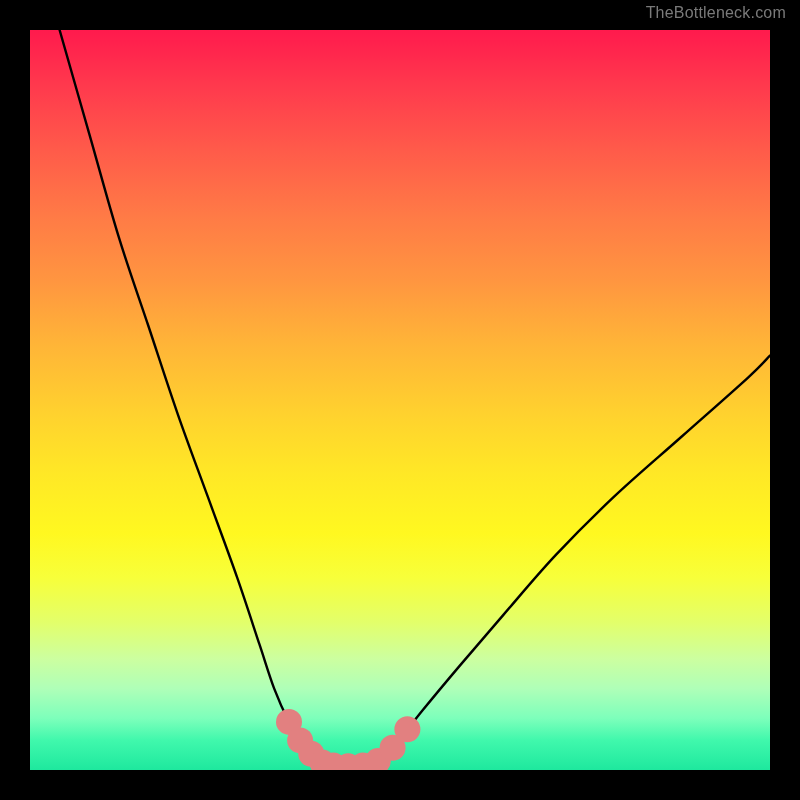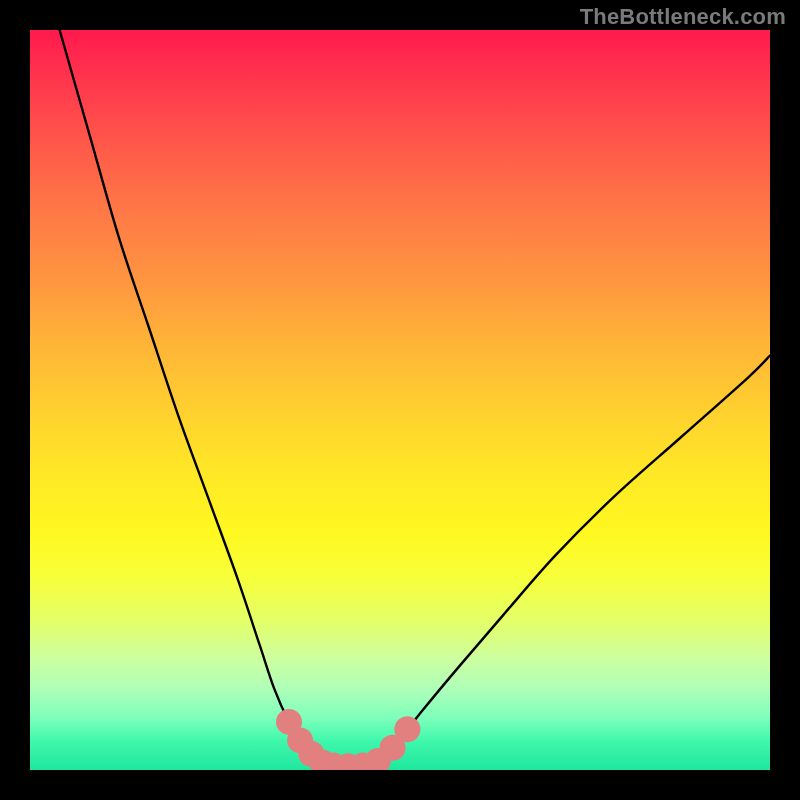--- a/index.html
+++ b/index.html
@@ -46,22 +46,22 @@
       #afffb8 89%,
       #7dffbb 93%,
       #40f8ac 96%,
       #1ee89e 100%);
   }
   .watermark {
     position: absolute;
     top: 4px;
     right: 14px;
     color: #7a7a7a;
-    font-size: 22px;
-    font-weight: 700;
+    font-size: 16px;
+    font-weight: 400;
     letter-spacing: 0.2px;
     z-index: 30;
     user-select: none;
   }
   svg.curves {
     position: absolute;
     top: 0; left: 0;
     width: 100%;
     height: 100%;
     z-index: 10;

